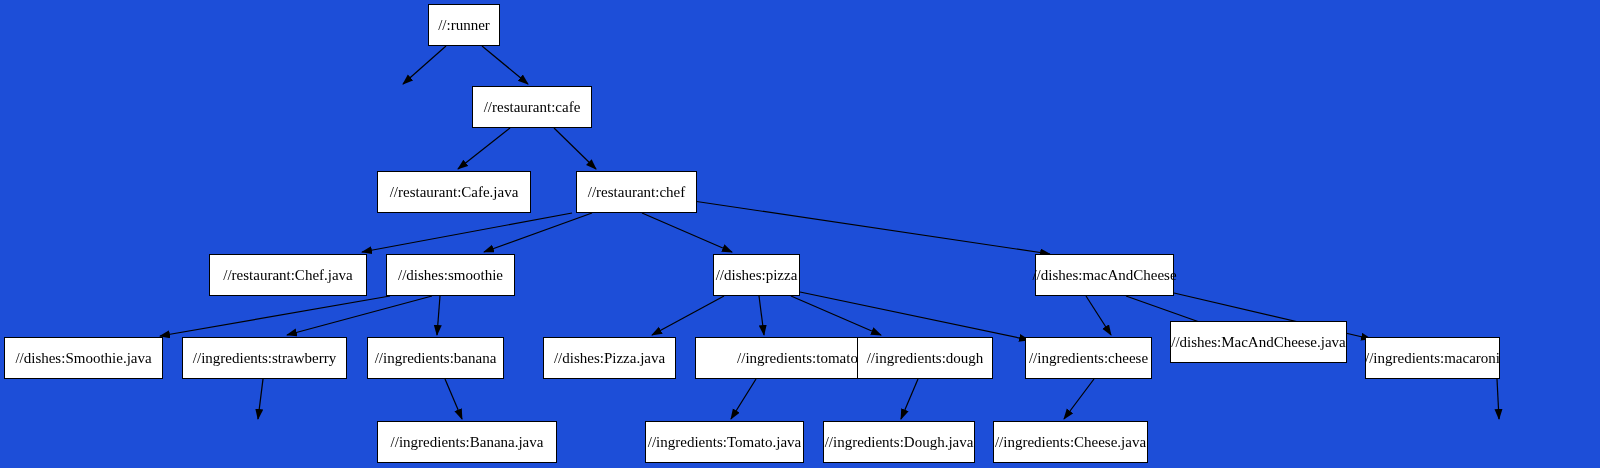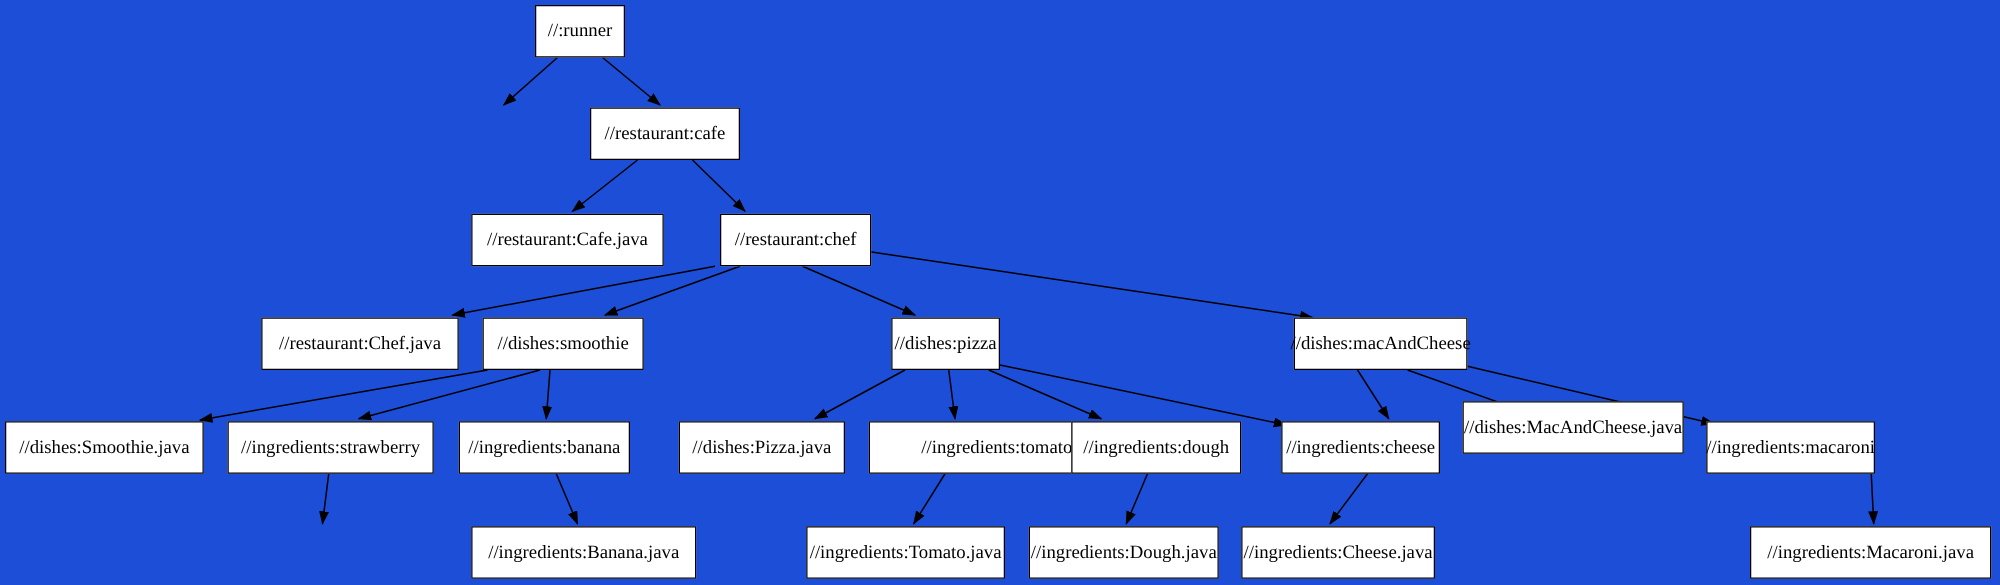--- a/index.html
+++ b/index.html
@@ -86,15 +86,14 @@
   <div class="node" style="left:695px; top:337px; width:141px;padding-left:31px;">//ingredients:tomato</div>
   <div class="node" style="left:857px; top:337px; width:134px;">//ingredients:dough</div>
   <div class="node" style="left:1025px;top:337px; width:125px;">//ingredients:cheese</div>
   <div class="node" style="left:1170px;top:321px; width:175px;">//dishes:MacAndCheese.java</div>
   <div class="node" style="left:1365px;top:337px; width:133px;">//ingredients:macaroni</div>
 
   <div class="node" style="left:377px; top:421px; width:178px;">//ingredients:Banana.java</div>
   <div class="node" style="left:645px; top:421px; width:157px;">//ingredients:Tomato.java</div>
   <div class="node" style="left:823px; top:421px; width:150px;">//ingredients:Dough.java</div>
   <div class="node" style="left:993px; top:421px; width:153px;">//ingredients:Cheese.java</div>
-  <div class="node" style="left:1400px;top:421px; width:191px;">//ingredients:Macaroni.java</div>
 
 </div>
 
 </body></html>

